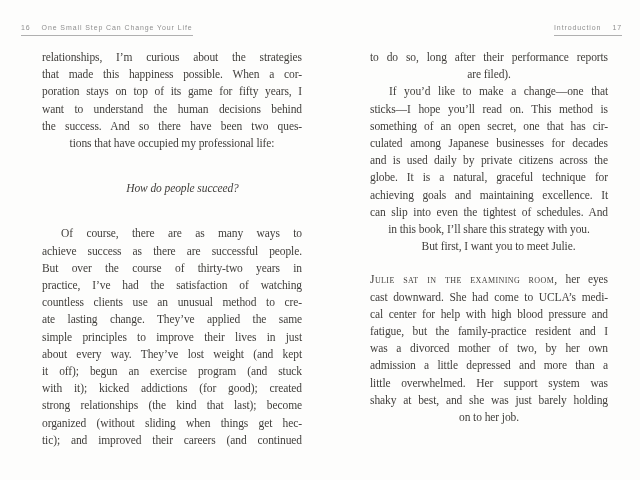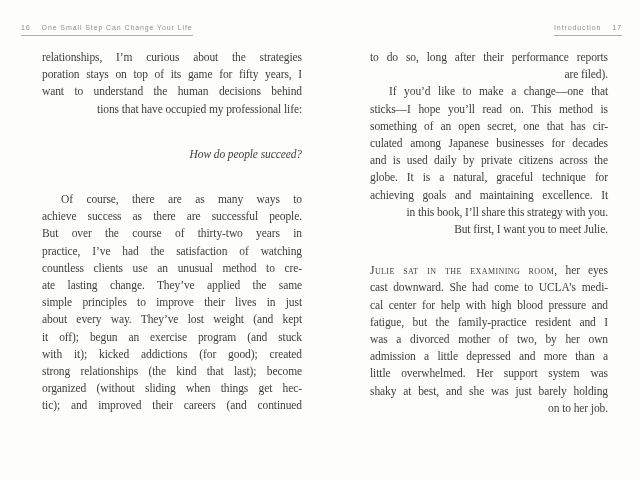--- a/index.html
+++ b/index.html
@@ -50,55 +50,57 @@
     position: absolute;
     top: 49px;
     color: var(--body-text, #403e3b);
     font-size: 11.5px;
     line-height: 17.2px;
     letter-spacing: -0.1px;
   }
   .col-left  { left: 42px;  width: 260px; }
   .col-right { left: 50px;  width: 238px; }
 
-  .line { text-align: right; }
+  .line { text-align: center; }
   .line.just {
     text-align: justify;
     text-align-last: justify;
   }
   .line.ind { text-indent: 19px; }
 
   .block.quote {
     margin: 28px 0;
     padding-left: 21px;
     font-style: italic;
   }
-  .block.section { margin-top: 24px; }
+  .block.section { margin-top: 16px; }
 
   .sc {
     font-variant: small-caps;
     letter-spacing: 0.4px;
   }
 </style>
 </head>
 <body>
 
 <div class="spread">
 
   <div class="page left">
     <div class="running-head rh-left">
       <span class="rh-inner">
         <span class="num">16</span><span class="rh-title">One Small Step Can Change Your Life</span>
       </span>
     </div>
     <div class="text-col col-left">
         <div class="block continuation">
           <div class="line just">relationships, I’m curious about the strategies</div>
+          <div class="line just">that made this happiness possible. When a cor-</div>
           <div class="line just">poration stays on top of its game for fifty years, I</div>
           <div class="line just">want to understand the human decisions behind</div>
+          <div class="line just">the success. And so there have been two ques-</div>
           <div class="line">tions that have occupied my professional life:</div>
         </div>
         <div class="block quote">
           <div class="line">How do people succeed?</div>
         </div>
         <div class="block paragraph">
           <div class="line just ind">Of course, there are as many ways to</div>
           <div class="line just">achieve success as there are successful people.</div>
           <div class="line just">But over the course of thirty-two years in</div>
           <div class="line just">practice, I’ve had the satisfaction of watching</div>
@@ -127,20 +129,21 @@
           <div class="line">are filed).</div>
         </div>
         <div class="block paragraph">
           <div class="line just ind">If you’d like to make a change—one that</div>
           <div class="line just">sticks—I hope you’ll read on. This method is</div>
           <div class="line just">something of an open secret, one that has cir-</div>
           <div class="line just">culated among Japanese businesses for decades</div>
           <div class="line just">and is used daily by private citizens across the</div>
           <div class="line just">globe. It is a natural, graceful technique for</div>
           <div class="line just">achieving goals and maintaining excellence. It</div>
+          <div class="line just">can slip into even the tightest of schedules. And</div>
           <div class="line">in this book, I’ll share this strategy with you.</div>
         </div>
         <div class="block paragraph">
           <div class="line ind">But first, I want you to meet Julie.</div>
         </div>
         <div class="block section">
           <div class="line just"><span class="sc">Julie sat in the examining room,</span> her eyes</div>
           <div class="line just">cast downward. She had come to UCLA’s medi-</div>
           <div class="line just">cal center for help with high blood pressure and</div>
           <div class="line just">fatigue, but the family-practice resident and I</div>

